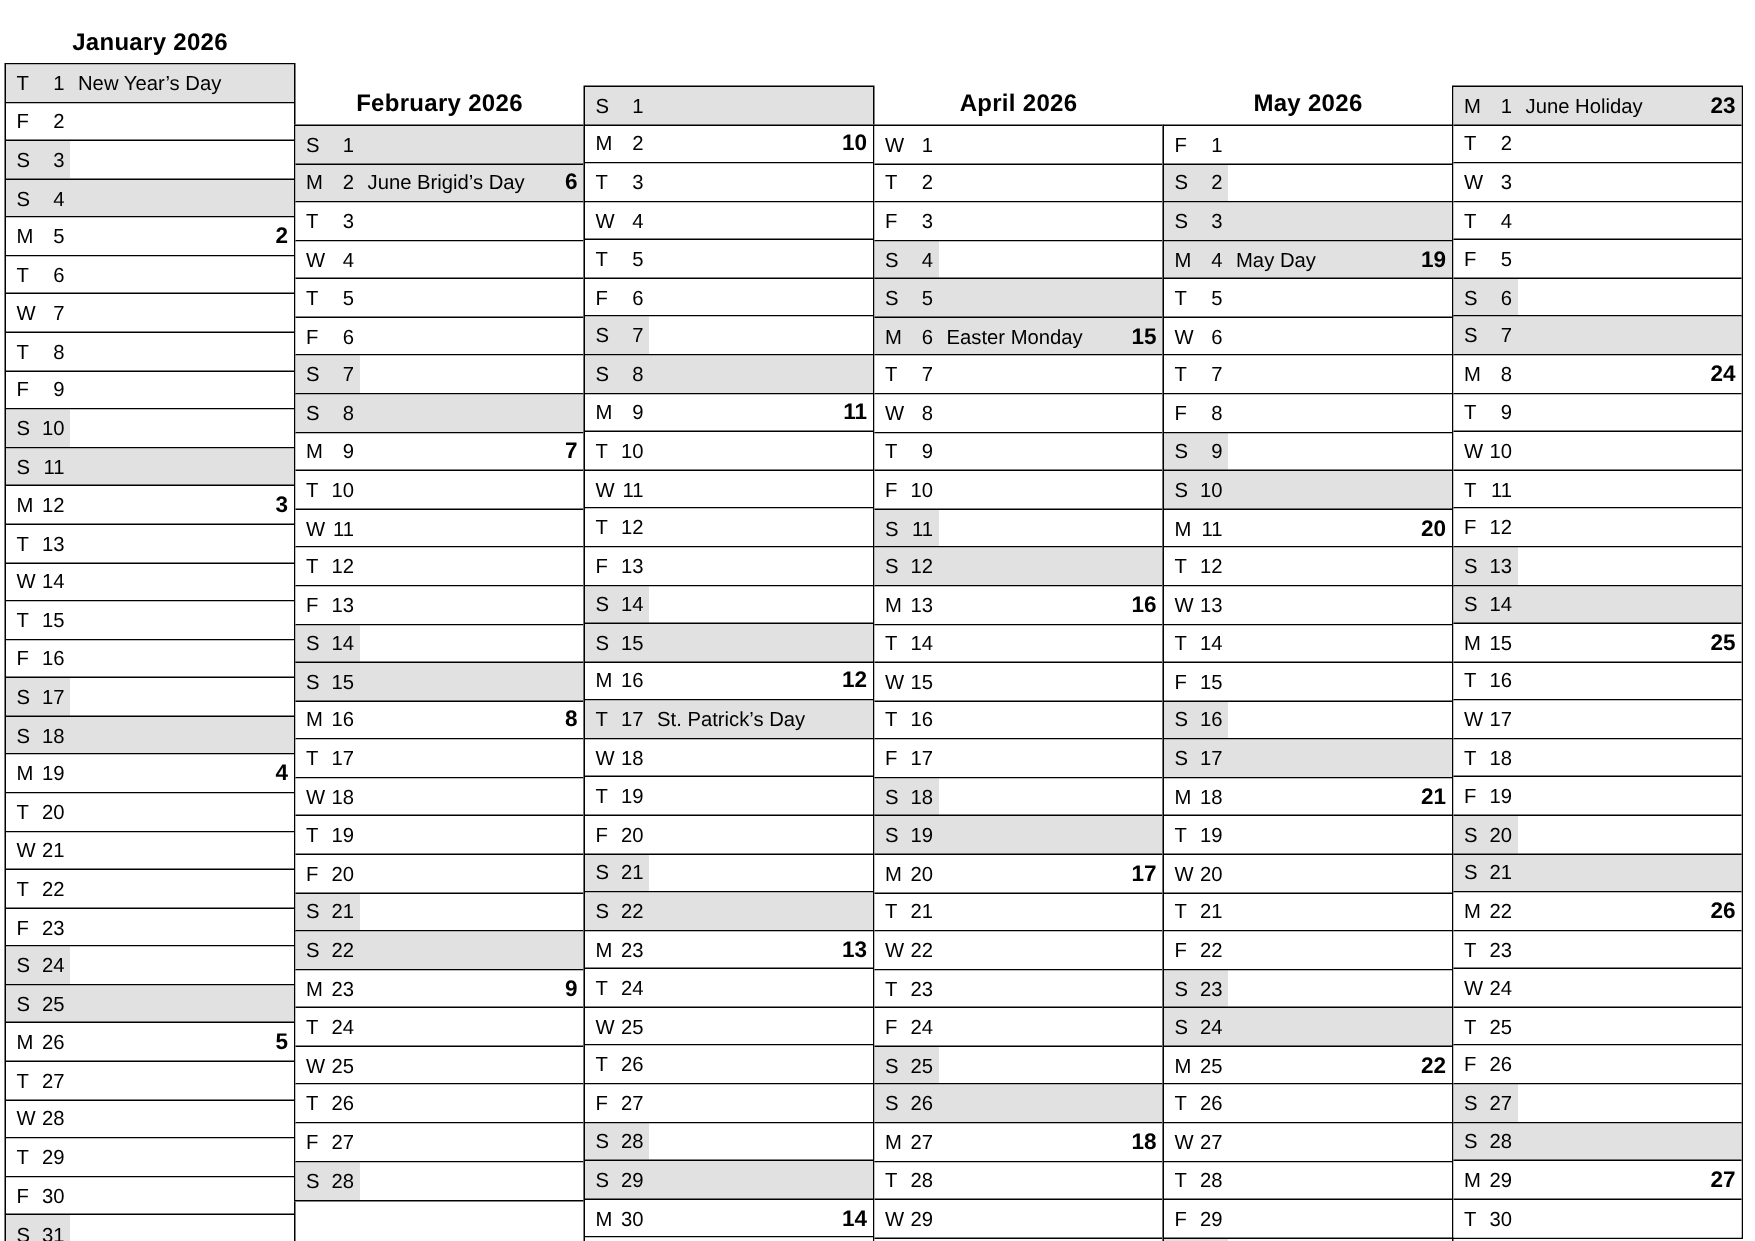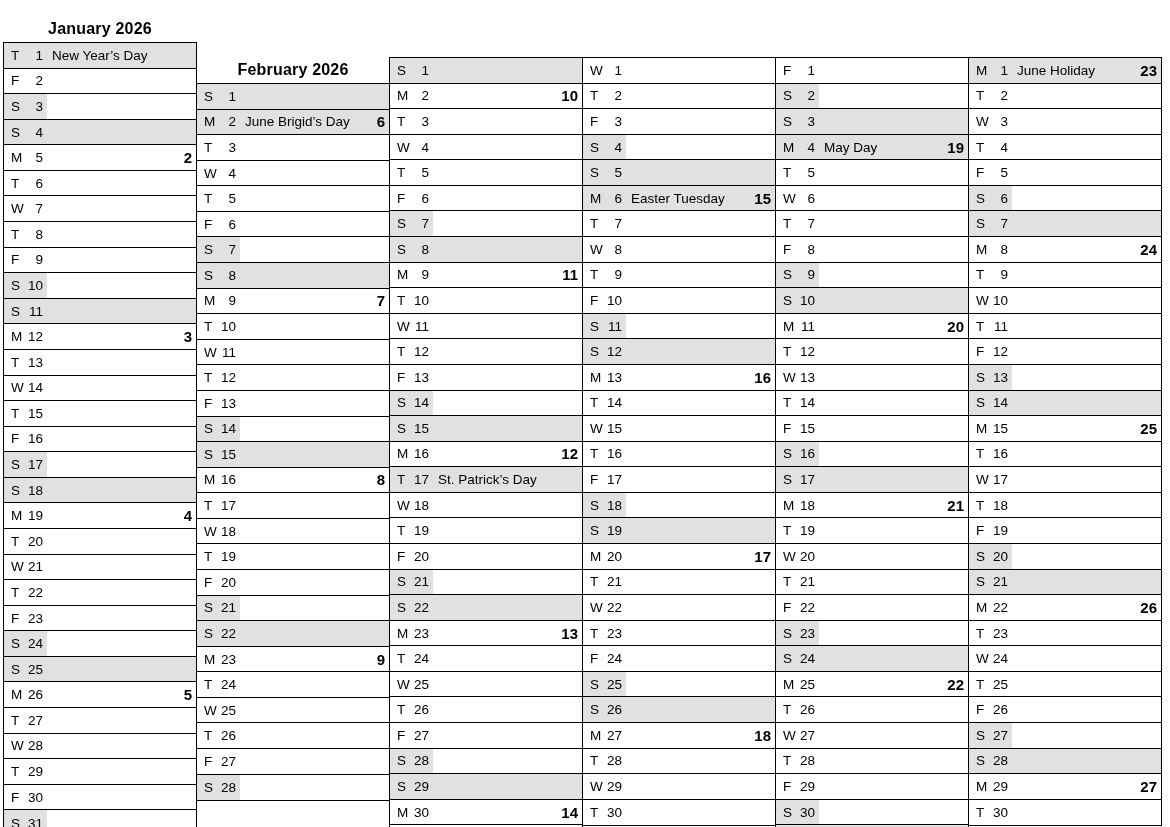--- a/index.html
+++ b/index.html
@@ -613,20 +613,21 @@
         <div class="day-row">
           <span class="dow">T</span>
           <span class="num">31</span>
           <span class="holiday"></span>
           <span class="week"></span>
         </div>
       </div>
   </div>
 
   <div class="month-col">
+    <div class="month-title">April 2026</div>
     <div class="month-grid">
         <div class="day-row">
           <span class="dow">W</span>
           <span class="num">1</span>
           <span class="holiday"></span>
           <span class="week"></span>
         </div>
         <div class="day-row">
           <span class="dow">T</span>
           <span class="num">2</span>
@@ -647,21 +648,21 @@
         </div>
         <div class="day-row hl-full">
           <span class="dow">S</span>
           <span class="num">5</span>
           <span class="holiday"></span>
           <span class="week"></span>
         </div>
         <div class="day-row hl-full">
           <span class="dow">M</span>
           <span class="num">6</span>
-          <span class="holiday">Easter Tuesday</span>
+          <span class="holiday">Easter Monday</span>
           <span class="week">15</span>
         </div>
         <div class="day-row">
           <span class="dow">T</span>
           <span class="num">7</span>
           <span class="holiday"></span>
           <span class="week"></span>
         </div>
         <div class="day-row">
           <span class="dow">W</span>
@@ -798,20 +799,21 @@
         <div class="day-row">
           <span class="dow">T</span>
           <span class="num">30</span>
           <span class="holiday"></span>
           <span class="week"></span>
         </div>
       </div>
   </div>
 
   <div class="month-col">
+    <div class="month-title">May 2026</div>
     <div class="month-grid">
         <div class="day-row">
           <span class="dow">F</span>
           <span class="num">1</span>
           <span class="holiday"></span>
           <span class="week"></span>
         </div>
         <div class="day-row hl-left">
           <span class="dow">S</span>
           <span class="num">2</span>

